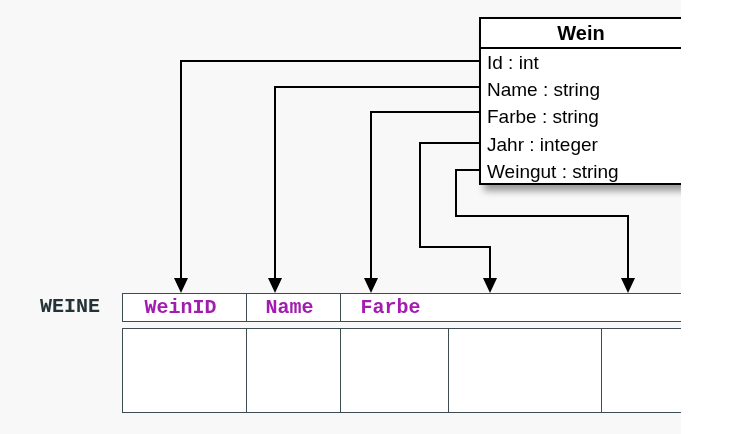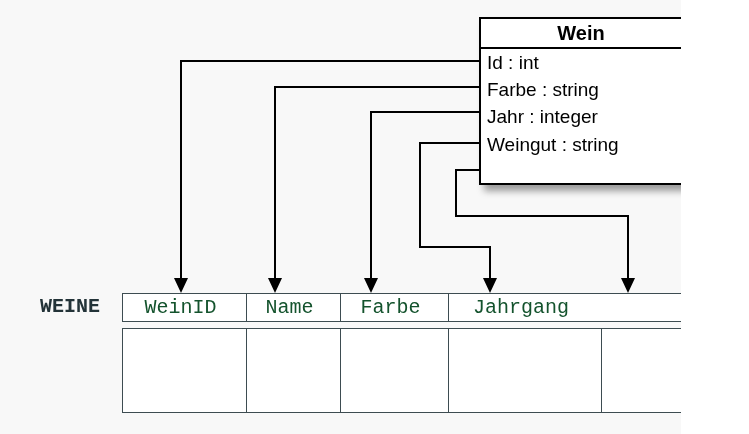--- a/index.html
+++ b/index.html
@@ -71,40 +71,41 @@
   .tbl-header{top:293px;height:29px;}
   .tbl-body{top:328px;height:85px;}
   .cell{
     box-sizing:border-box;
     height:100%;
   }
   .cell + .cell{border-left:1.5px solid #3d4c51;margin-left:8px;}
   .hcell{
     display:flex;align-items:center;justify-content:center;
     font-family:"Liberation Mono","DejaVu Sans Mono",monospace;
-    font-weight:normal;
+    font-weight:bold;
     font-size:20px;
-    color:#14532d;
+    color:#a21caf;
     white-space:nowrap;
   }
   .c0{width:115px;}
   .c1{width:86px;}
   .c2{width:100px;}
   .c3{width:145px;}
   .c4{flex:1;}
 </style>
 </head>
 <body>
 
 <div class="canvas">
 
   <div class="class-box">
     <div class="class-title">Wein</div>
     <div class="class-attrs">
       <div class="class-attr">Id : int</div>
+      <div class="class-attr">Name : string</div>
       <div class="class-attr">Farbe : string</div>
       <div class="class-attr">Jahr : integer</div>
       <div class="class-attr">Weingut : string</div>
     </div>
   </div>
 
   <div class="line h" style="left:181px;top:60px;width:299px;"></div>
   <div class="line v" style="left:180px;top:60px;height:219px;"></div>
   <div class="arrowhead" style="left:174px;top:278px;"></div>
 
@@ -127,21 +128,20 @@
   <div class="line h" style="left:455px;top:215px;width:174px;"></div>
   <div class="line v" style="left:627px;top:215px;height:64px;"></div>
   <div class="arrowhead" style="left:621px;top:278px;"></div>
 
   <div class="tbl-label">WEINE</div>
 
   <div class="tbl-row tbl-header">
     <div class="cell hcell c0">WeinID</div>
     <div class="cell hcell c1">Name</div>
     <div class="cell hcell c2">Farbe</div>
-    <div class="cell hcell c3">Jahrgang</div>
   </div>
 
   <div class="tbl-row tbl-body">
     <div class="cell c0"></div>
     <div class="cell c1"></div>
     <div class="cell c2"></div>
     <div class="cell c3"></div>
     <div class="cell c4"></div>
   </div>
 

